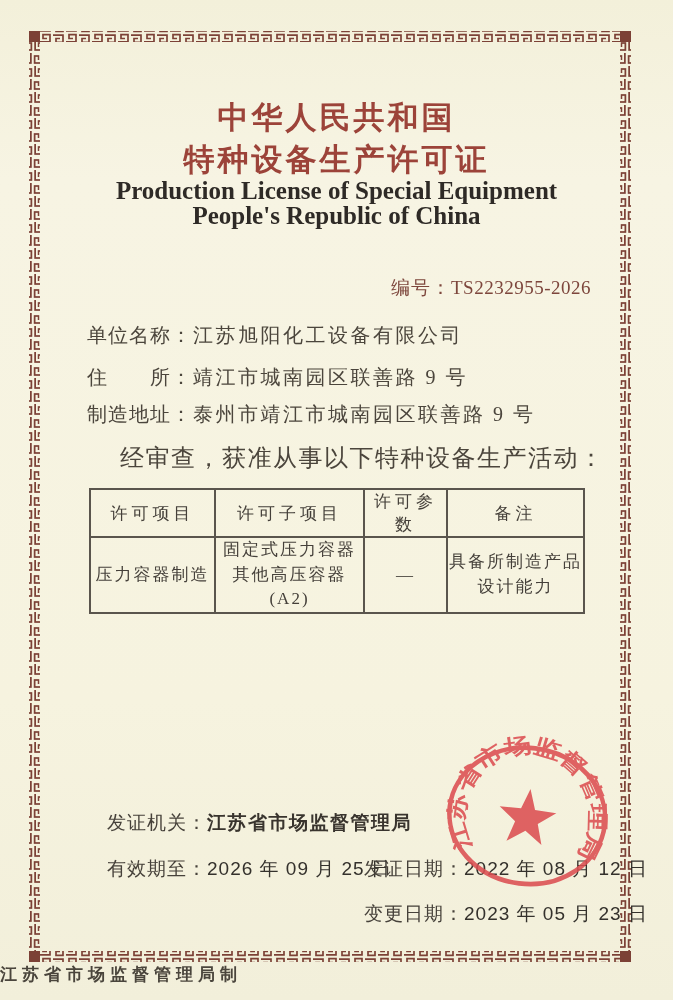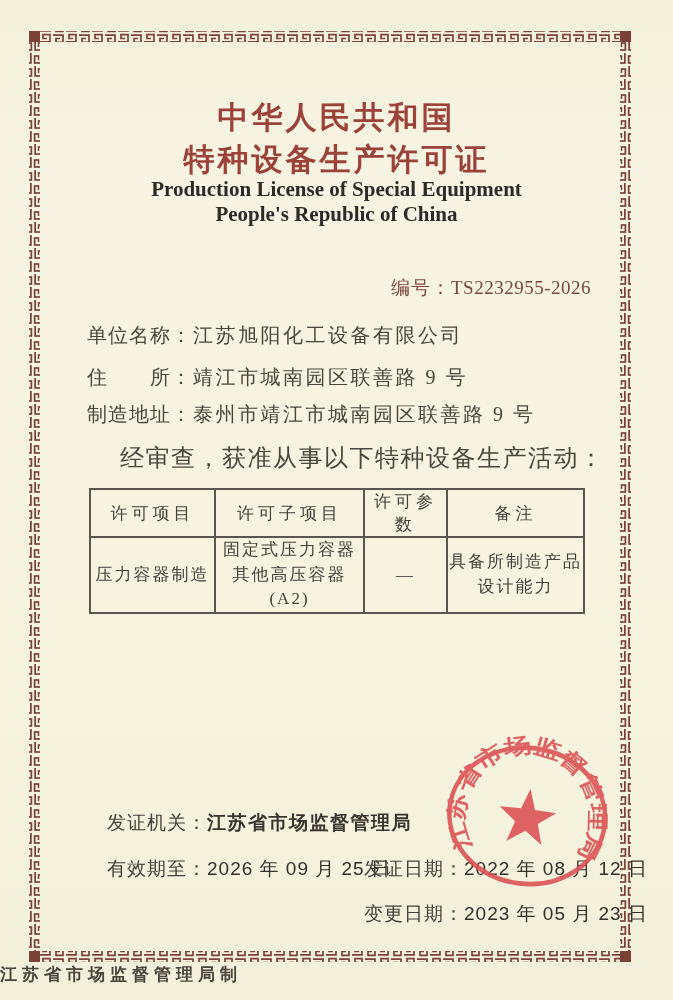--- a/index.html
+++ b/index.html
@@ -18,21 +18,21 @@
   
   .title-cn{
     left:0;right:0;text-align:center;
     color:#9c4339;font-weight:700;
     font-size:31px;letter-spacing:3px;
     font-family:"Liberation Serif", serif;
   }
   .title-en{
     left:0;right:0;text-align:center;
     color:#2e2a26;font-weight:700;
-    font-size:21px;
+    font-size:25px;
     font-family:"Liberation Serif", serif;
   }
   
   .license-no{
     top:275px;right:82px;
     font-size:19px;color:#7d463c;letter-spacing:1px;margin-left:20px;
   }
   .license-no .num{font-family:"Liberation Serif", serif;letter-spacing:.5px;}
   
   .field-row{left:87px;font-size:20px;color:#4b453c;white-space:nowrap;}

